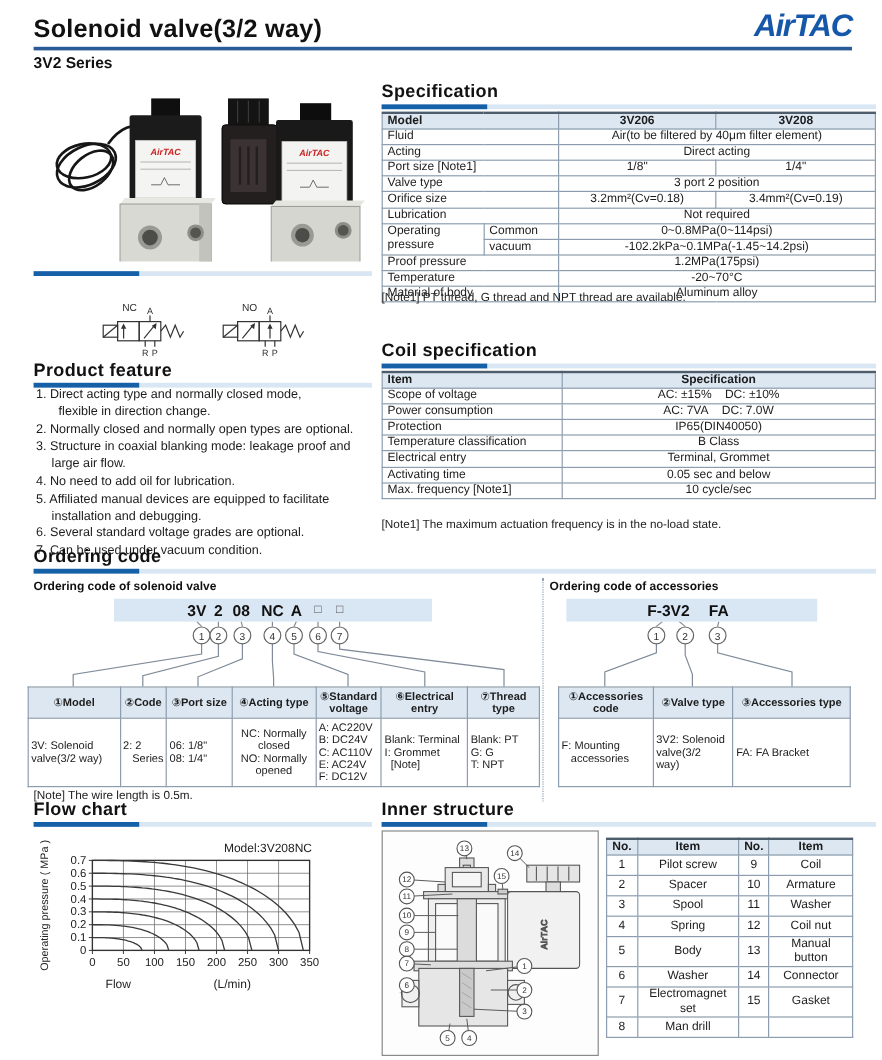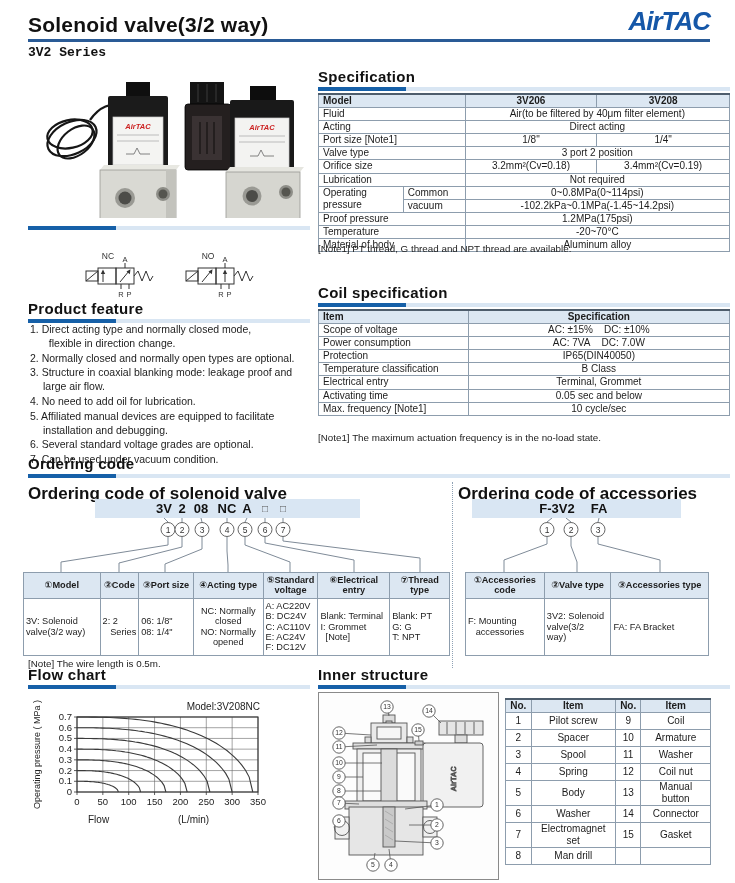--- a/index.html
+++ b/index.html
@@ -5,27 +5,27 @@
   html,body{margin:0;padding:0;background:#fff;}
   #page{position:relative;width:735px;height:883px;background:#fff;overflow:hidden;
         font-family:"Liberation Sans","DejaVu Sans",sans-serif;color:#1c1c1c;}
   .abs{position:absolute;}
 
   
   .hdr-row{left:28px;right:25px;top:6px;display:flex;justify-content:space-between;align-items:flex-end;}
   .page-title{font-size:21px;font-weight:bold;letter-spacing:.2px;color:#111;}
   .logo{font-size:26px;font-weight:bold;font-style:italic;color:#1557a8;letter-spacing:-1px;}
   .hdr-rule{left:28px;right:25px;top:39px;height:3px;background:#2a5b96;}
-  .series{left:28px;top:45px;font-size:13px;font-weight:bold;color:#111;font-family:Liberation Mono, monospace;}
+  .series{left:28px;top:45px;font-size:13px;font-weight:bold;color:#111;}
 
   
   .sec{font-size:15px;font-weight:bold;color:#111;letter-spacing:.3px;}
   .rule{height:4px;background:#d9e6f3;position:relative;margin-top:2px;}
   .rule::before{content:"";position:absolute;left:0;top:0;width:88px;height:100%;background:#1660a8;}
-  .subttl{font-size:17px;font-weight:bold;color:#111;}
+  .subttl{font-size:10px;font-weight:bold;color:#111;}
 
   
   table{border-collapse:collapse;}
   .tbl{width:100%;font-size:10px;border-top:2px solid #4e5d6c;}
   .tbl td{border:1px solid #8d9dad;padding:0px 4px;line-height:12.1px;vertical-align:middle;}
   .tbl .hd{background:#dce7f2;font-weight:bold;}
   .ctr{text-align:center;}
   .lbl{text-align:left;}
   .note{font-size:9.8px;color:#222;}
 

